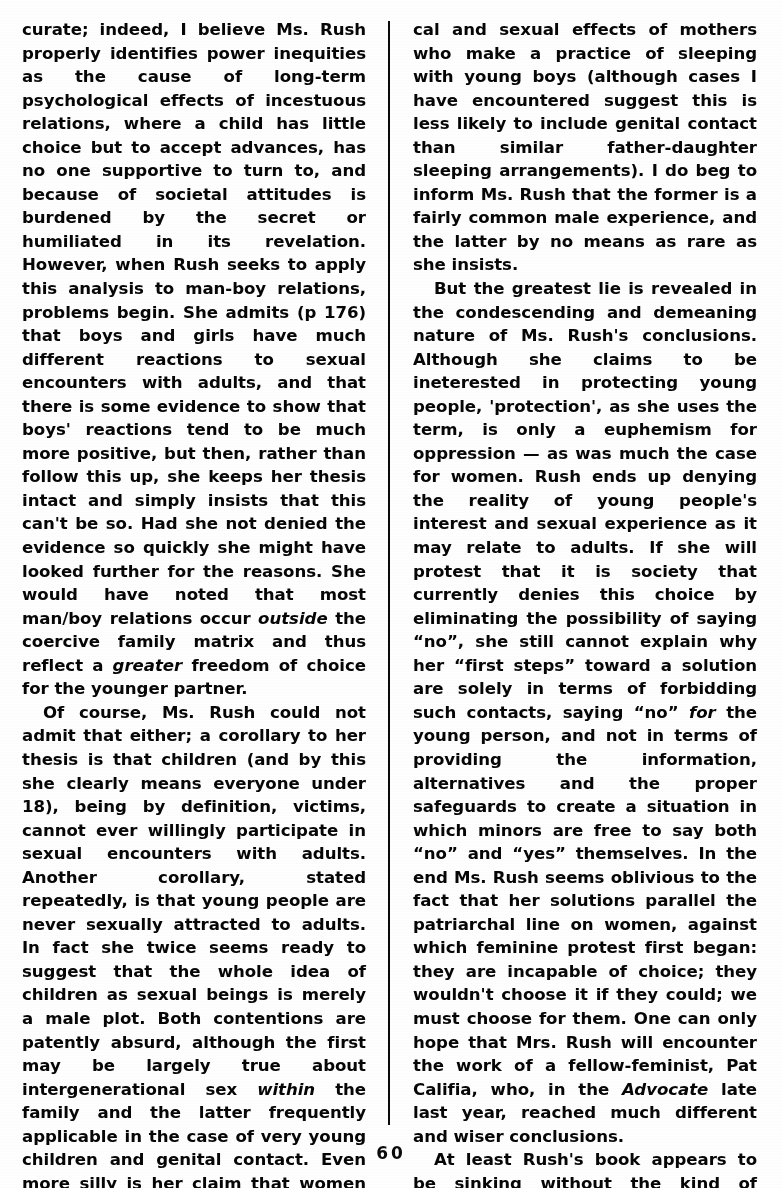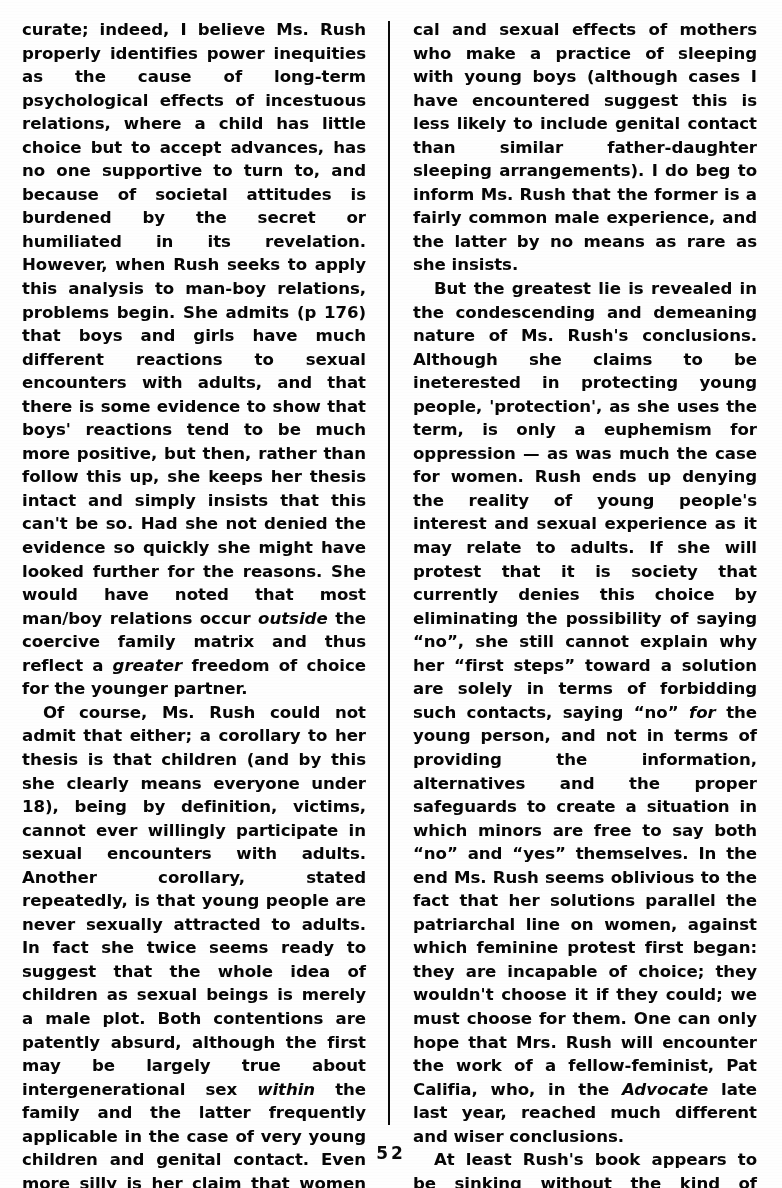--- a/index.html
+++ b/index.html
@@ -124,17 +124,17 @@
 
     <div class="col col-right">
       <p class="cont">cal and sexual effects of mothers who make a practice of sleeping with young boys (although cases I have encountered suggest this is less likely to include genital contact than similar father-daughter sleeping arrangements). I do beg to inform Ms. Rush that the former is a fairly common male experience, and the latter by no means as rare as she insists.</p>
       <p class="indent">But the greatest lie is revealed in the condescending and demeaning nature of Ms. Rush's conclusions. Although she claims to be ineterested in protecting young people, 'protection', as she uses the term, is only a euphemism for oppression — as was much the case for women. Rush ends up denying the reality of young people's interest and sexual experience as it may relate to adults. If she will protest that it is society that currently denies this choice by eliminating the possibility of saying “no”, she still cannot explain why her “first steps” toward a solution are solely in terms of forbidding such contacts, saying “no” <em>for</em> the young person, and not in terms of providing the information, alternatives and the proper safeguards to create a situation in which minors are free to say both “no” and “yes” themselves. In the end Ms. Rush seems oblivious to the fact that her solutions parallel the patriarchal line on women, against which feminine protest first began: they are incapable of choice; they wouldn't choose it if they could; we must choose for them. One can only hope that Mrs. Rush will encounter the work of a fellow-feminist, Pat Califia, who, in the <em>Advocate</em> late last year, reached much different and wiser conclusions.</p>
       <p class="indent">At least Rush's book appears to be sinking without the kind of attention lavished on Robin Lloyd's equally pernicious work some years back — probably because her feminist rhetoric is too much for the male establishment to swallow. Or maybe, coupled with the positive reception of Hamilton's novel, because the tide is turning. It's just that it will be a long time before fictions like Hamilton's will undo the effect of fictions like Rush's.</p>
 
     </div>
 
   </div>
 
-  <div class="page-number">52</div>
+  <div class="page-number">60</div>
 
   <div class="scan-noise"></div>
 
 </div>
 
 </body></html>

